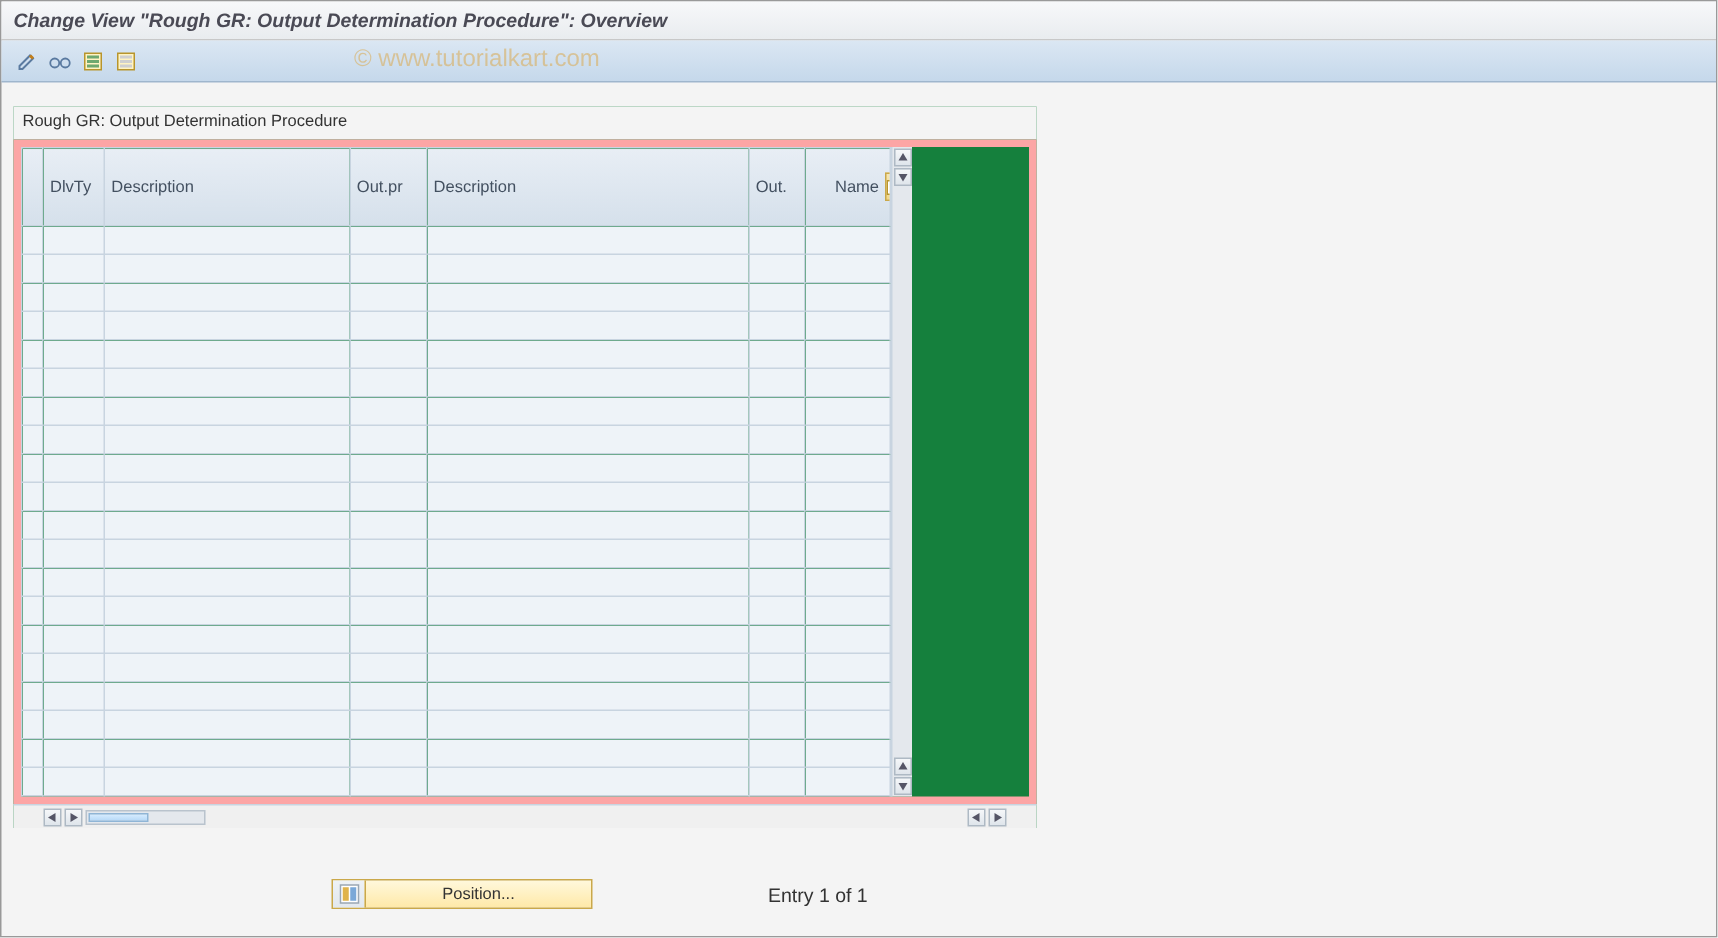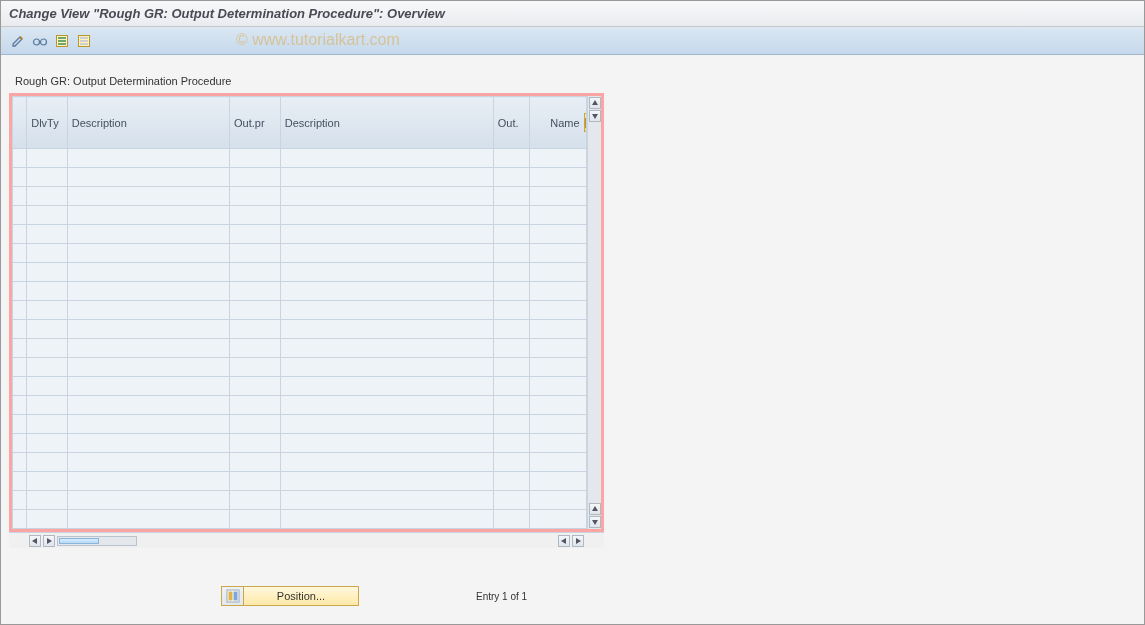--- a/index.html
+++ b/index.html
@@ -50,31 +50,31 @@
     left: 235px; top: 4px;
     font-size: 16px;
     color: #d9b36b;
     opacity: 0.65;
     pointer-events: none;
     white-space: nowrap;
   }
   .content {
     position: absolute;
     left: 8px; top: 70px;
-    width: 595px;
+    width: 682px;
     background: #15803d;
   }
   .panel-title {
     padding: 4px 6px 6px 6px;
     font-size: 11px;
     color: #333;
     background: #f4f4f4;
   }
   .grid-wrap {
-    border: 3px solid #fca5a5;
+    border: 5px solid #fca5a5;
     display: flex;
     position: relative;
   }
   table.grid {
     border-collapse: collapse;
     width: 580px;
     table-layout: fixed;
   }
   table.grid th, table.grid td {
     border: 1px solid #c8d4e0;
@@ -172,23 +172,23 @@
     font-size: 11px;
     color: #333;
   }
   .pos-btn .icon-part {
     width: 22px; height: 100%;
     display:flex; align-items:center; justify-content:center;
     border-right: 1px solid #caa84a;
     background: linear-gradient(#eef2f6,#e2e8ee);
   }
   .pos-btn .label-part {
-    width: 114px; text-align:center;
-  }
-  .entry-text { color:#333; font-size:10px;padding-left:37px; }
+    width: 150px; text-align:center;
+  }
+  .entry-text { color:#333; font-size:13px;padding-left:37px; }
   svg { display:block; }
 </style>
 </head>
 <body>
 
 <div class="window">
 
   <div class="titlebar">
     <span>Change View "Rough GR: Output Determination Procedure": Overview</span>
   </div>

